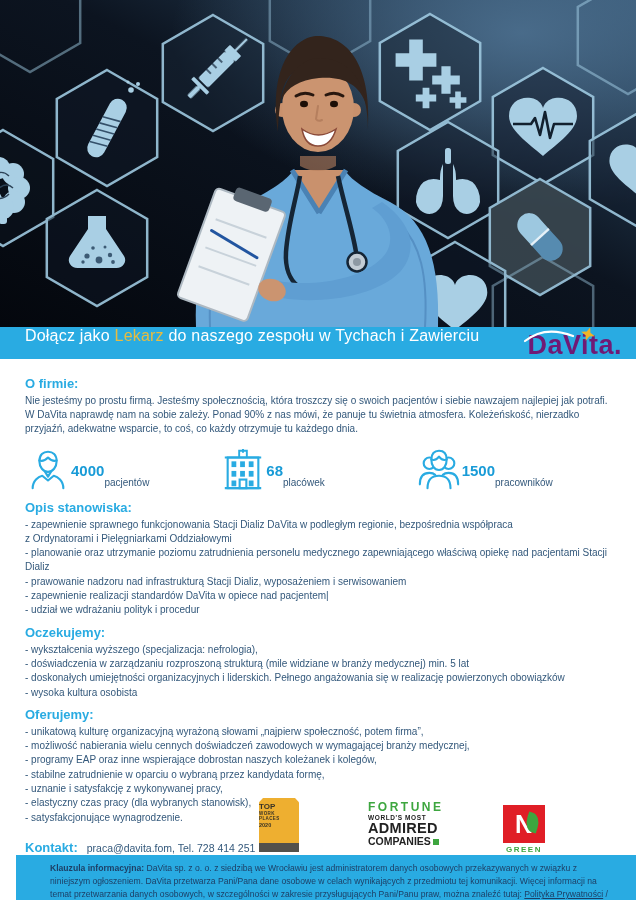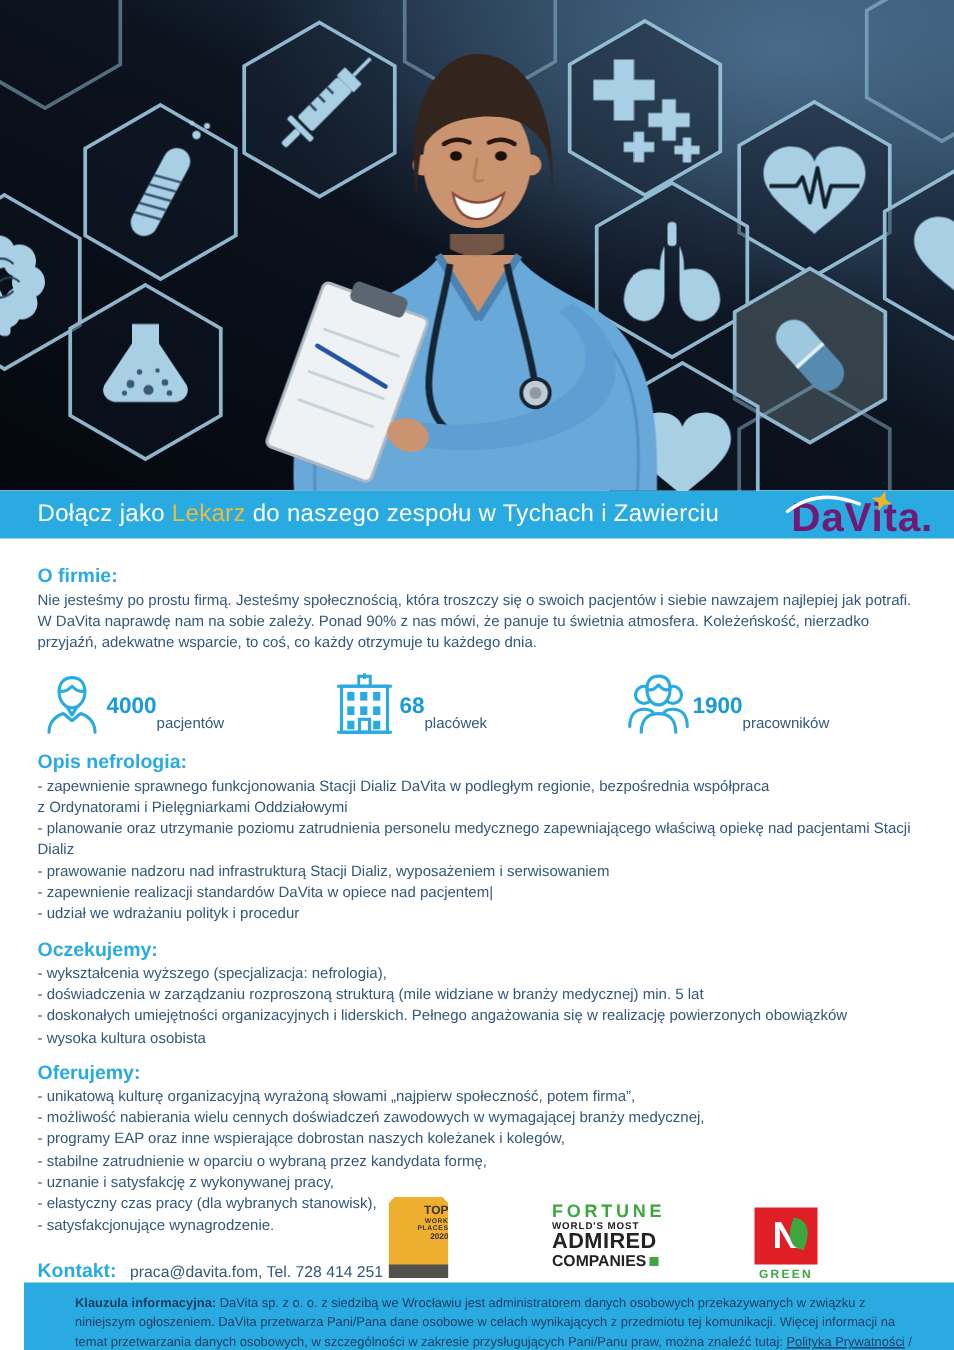--- a/index.html
+++ b/index.html
@@ -4,21 +4,21 @@
 <style>
   html,body { margin:0; padding:0; background:#777; }
   .page { position:relative; width:636px; height:900px; margin:0 auto; background:#ffffff;
           font-family:"Liberation Sans", sans-serif; overflow:hidden; }
 
   
   .hero { position:absolute; top:0; left:0; width:636px; height:327px; display:block; }
 
   
   .banner { position:absolute; top:327px; left:0; width:636px; height:32px; background:#29abe2;
-            display:flex; align-items:center; }
+            display:flex; align-items:flex-start; }
   .banner-title { padding-left:25px; color:#ffffff; font-size:16px; letter-spacing:.2px; }
   .banner-title .hl { color:#e8bc3f; }
   .logo { position:absolute; right:14px; top:1px; color:#701a75; font-size:27px; font-weight:bold;
           letter-spacing:.5px; line-height:34px; }
   .logo-star { position:absolute; top:-2px; right:26px; width:16px; height:16px; }
   .logo-swoosh { position:absolute; top:1px; left:-4px; width:52px; height:14px; }
 
   
   .content { position:absolute; top:363px; left:0; width:636px; padding:13px 25px 0; box-sizing:border-box; }
   h2.sec { margin:0 0 3px; font-size:13px; font-weight:bold; color:#29abe2; }
@@ -33,21 +33,21 @@
   .sec-block { margin-top:7px; }
   .bullet { font-size:10px; line-height:1.43; color:#33587b; white-space:pre-line; }
 
   .contact-row { margin-top:13px; }
   .contact-row .h { font-size:13px; font-weight:bold; color:#29abe2; }
   .contact-row .v { font-size:10.5px; color:#33587b; margin-left:9px; }
 
   
   .award-top { position:absolute; left:259px; top:798px; width:40px; height:54px;
                background:#eeaf30; clip-path:polygon(10% 0,90% 0,100% 8%,100% 100%,0 100%,0 8%);
-               text-align:right; color:#3a3426; }
+               text-align:left; color:#3a3426; }
   .award-top .l1 { font-size:8px; font-weight:bold; margin-top:5px; line-height:1; }
   .award-top .l2,.award-top .l3 { font-size:4.5px; font-weight:bold; line-height:1.2; letter-spacing:.4px; }
   .award-top .l4 { font-size:5.5px; font-weight:bold; line-height:1.3; }
   .award-top .band { position:absolute; bottom:0; left:0; width:100%; height:9px; background:#53514b; }
 
   .award-fortune { position:absolute; left:368px; top:801px; width:130px; }
   .award-fortune .f1 { font-size:12px; font-weight:bold; color:#3da63f; letter-spacing:2.5px; line-height:1; }
   .award-fortune .f2 { font-size:6.5px; font-weight:bold; color:#222; letter-spacing:.6px; margin-top:1px; }
   .award-fortune .f3 { font-size:14.5px; font-weight:bold; color:#222; line-height:1; letter-spacing:.3px; }
   .award-fortune .f4 { font-size:10.5px; font-weight:bold; color:#222; line-height:1.1; }
@@ -283,27 +283,27 @@
       </div>
       <div class="stat">
         <svg viewBox="0 0 48 48" fill="none" stroke="#29abe2" stroke-width="2.2" stroke-linecap="round" stroke-linejoin="round">
           <circle cx="14" cy="18" r="6"></circle>
             <circle cx="34" cy="18" r="6"></circle>
           <path d="M4,40 c0,-8 4,-12 10,-12 c3,0 5,1 6,2 M44,40 c0,-8 -4,-12 -10,-12 c-3,0 -5,1 -6,2"></path>
           <path d="M16,14 c0,-6 3,-9 8,-9 c5,0 8,3 8,9 c0,6 -3,11 -8,11 c-5,0 -8,-5 -8,-11 Z" fill="#ffffff"></path>
           <path d="M16,14 q4,2 8,-3 q4,5 8,3"></path>
           <path d="M12,44 c0,-9 5,-13 12,-13 c7,0 12,4 12,13" fill="#ffffff"></path>
         </svg>
-        <div class="stat-num">1900</div>
+        <div class="stat-num">1500</div>
         <div class="stat-lbl">pracowników</div>
       </div>
     </div>
 
     <div class="sec-block">
-      <h2 class="sec">Opis nefrologia:</h2>
+      <h2 class="sec">Opis stanowiska:</h2>
       <div class="bullet">- zapewnienie sprawnego funkcjonowania Stacji Dializ DaVita w podległym regionie, bezpośrednia współpraca
   z Ordynatorami i Pielęgniarkami Oddziałowymi</div>
       <div class="bullet">- planowanie oraz utrzymanie poziomu zatrudnienia personelu medycznego zapewniającego właściwą opiekę nad pacjentami Stacji Dializ</div>
       <div class="bullet">- prawowanie nadzoru nad infrastrukturą Stacji Dializ, wyposażeniem i serwisowaniem</div>
       <div class="bullet">- zapewnienie realizacji standardów DaVita w opiece nad pacjentem|</div>
       <div class="bullet">- udział we wdrażaniu polityk i procedur</div>
     </div>
 
     <div class="sec-block">
       <h2 class="sec">Oczekujemy:</h2>

